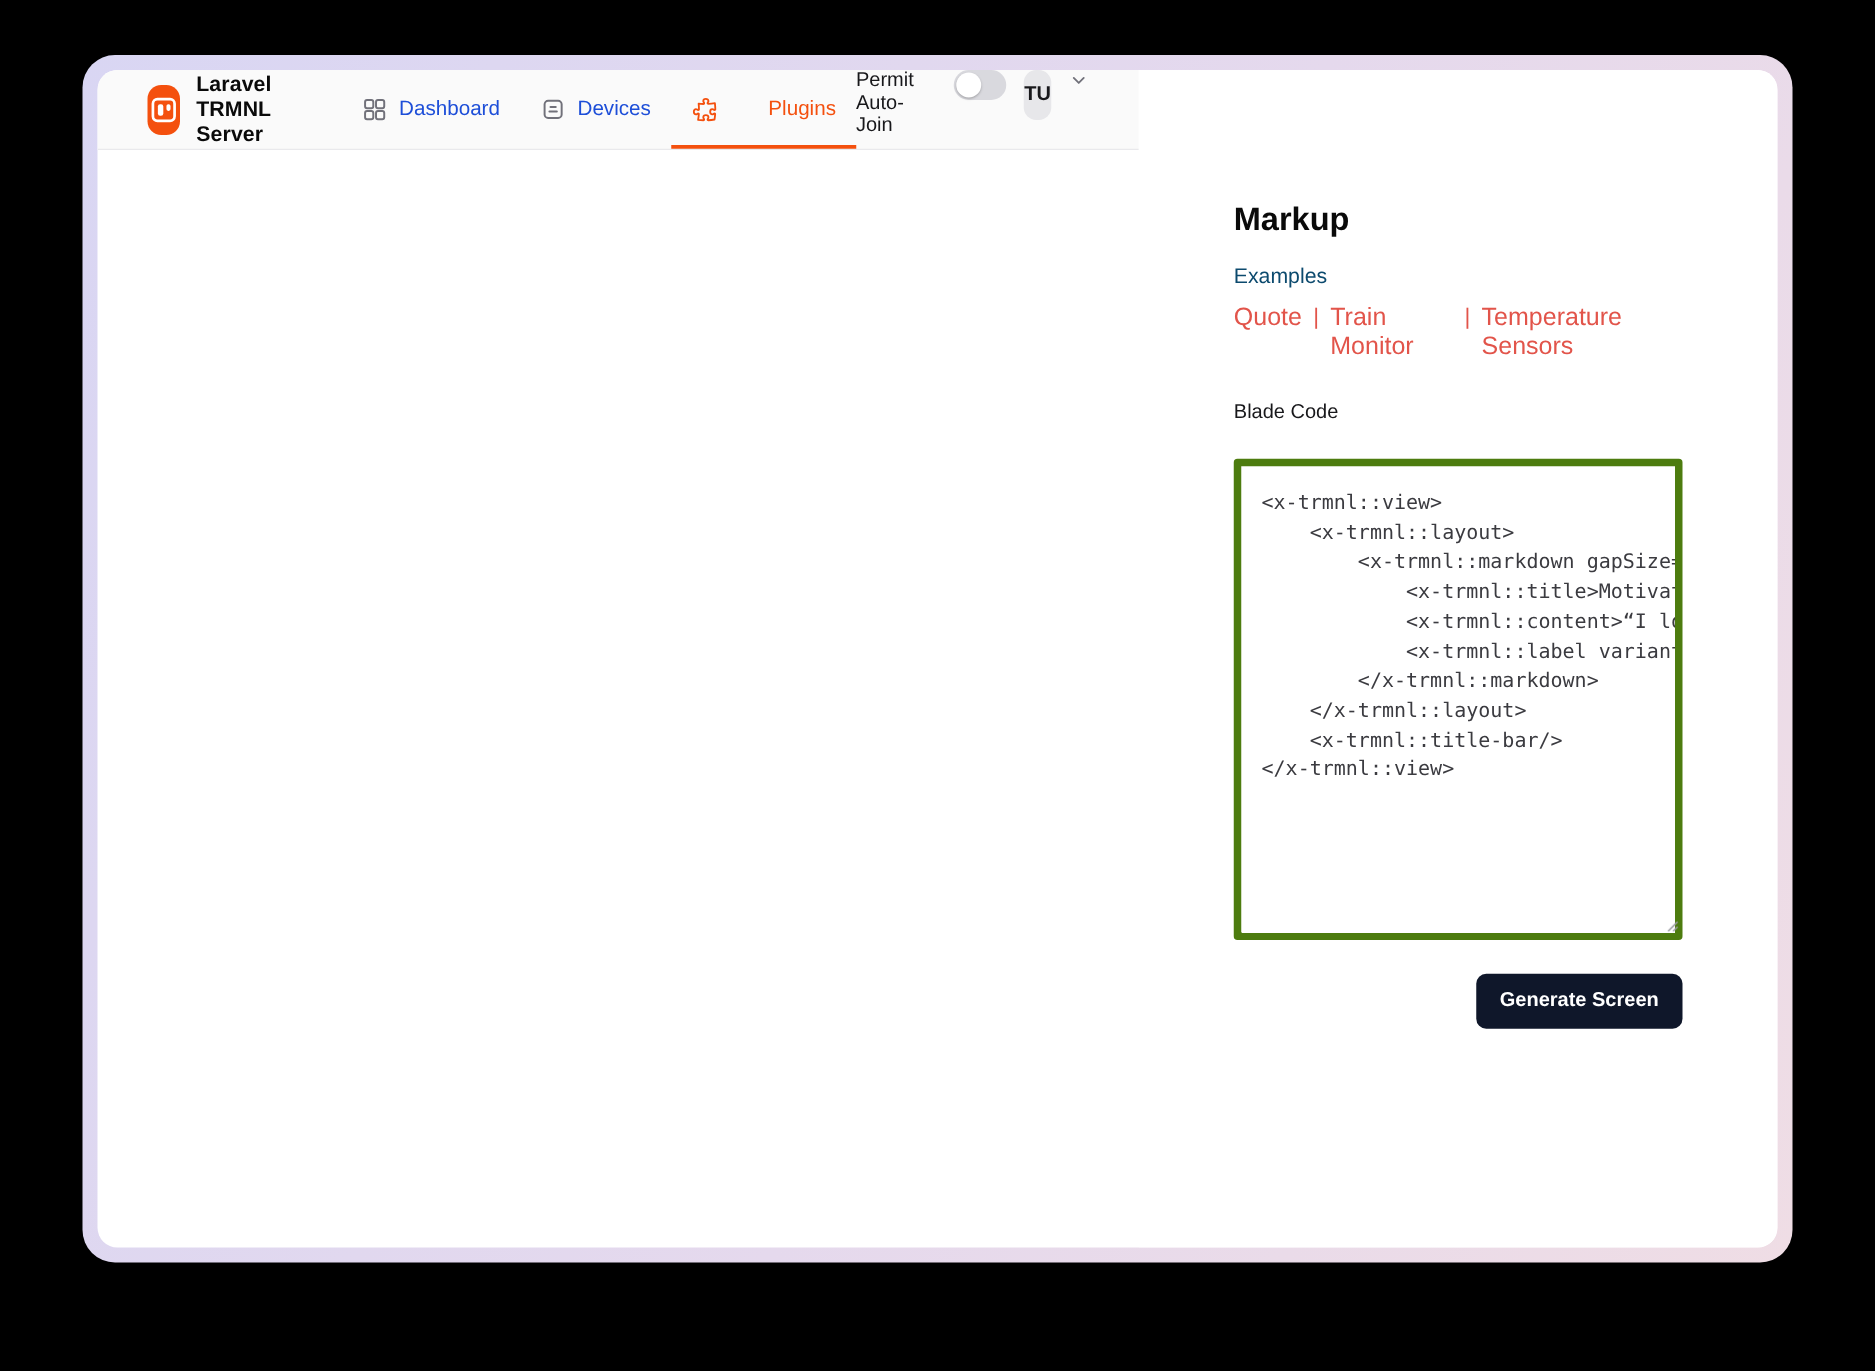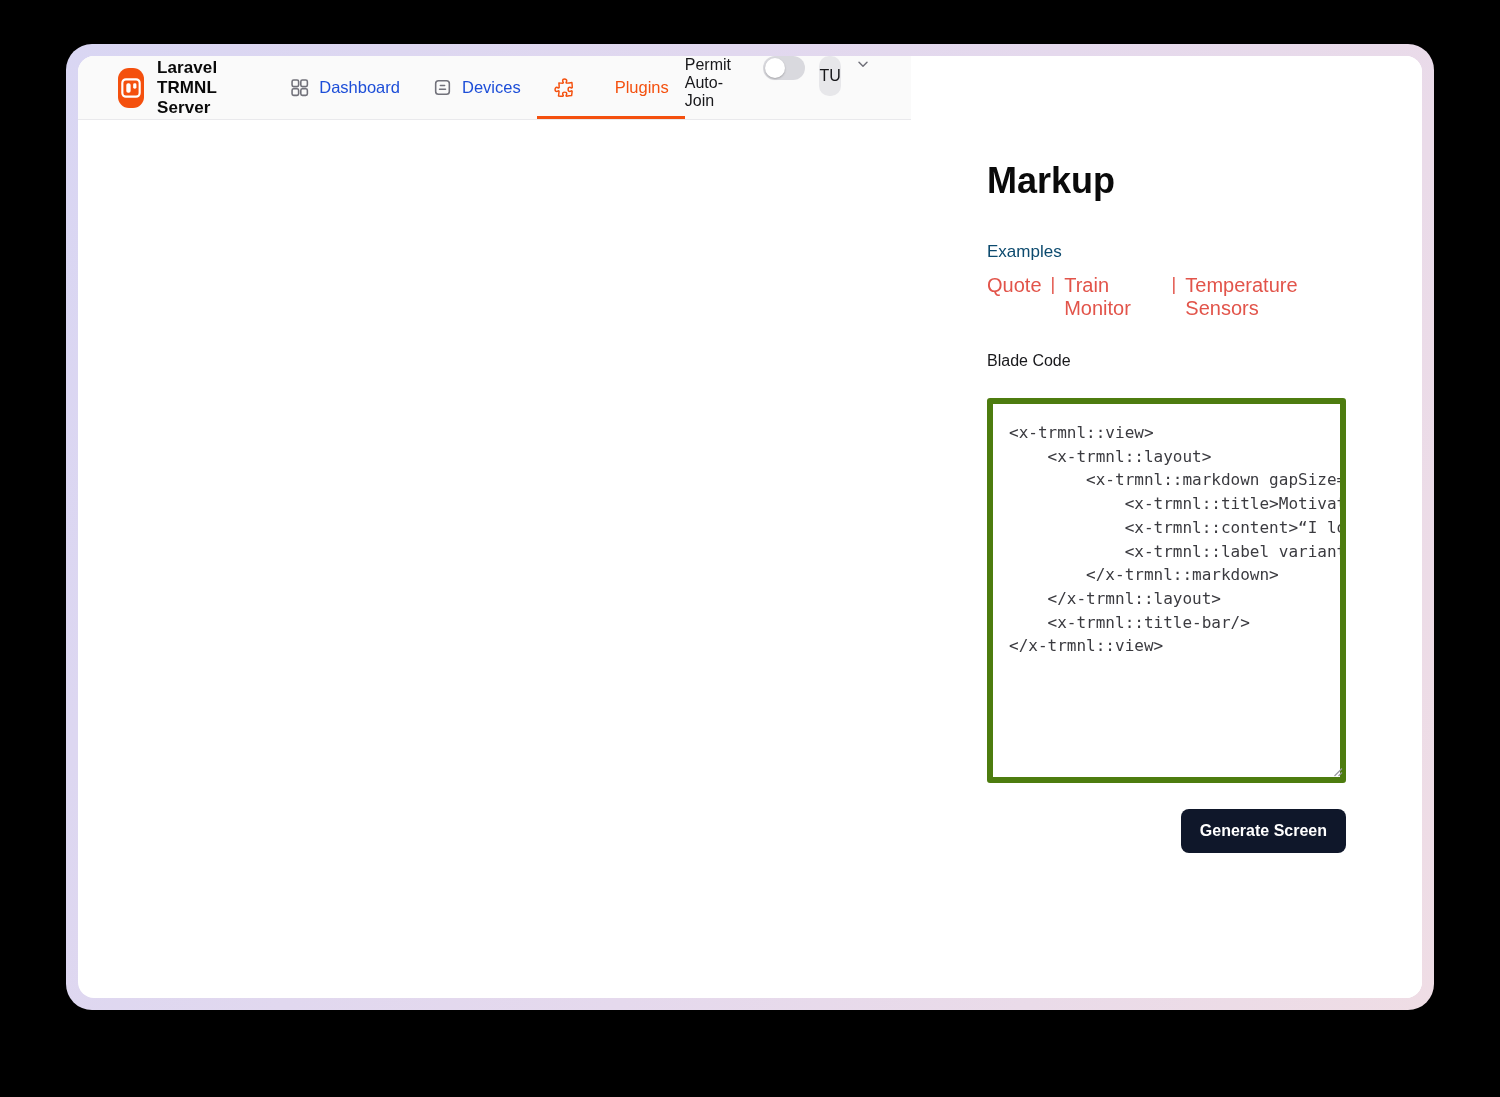--- a/index.html
+++ b/index.html
@@ -37,27 +37,27 @@
   .permit-label { font-size:16px; font-weight:500; color:#18181b; }
   .toggle {
     width:42px; height:24px; border-radius:12px; background:#d9d9de; position:relative; cursor:pointer; flex:0 0 auto;
   }
   .toggle .knob {
     position:absolute; left:2px; top:2px; width:20px; height:20px; border-radius:50%;
     background:#fff; box-shadow:0 1px 2px rgba(0,0,0,.25);
   }
   .avatar {
     width:40px; height:40px; border-radius:10px; background:#e7e7ea; color:#18181b;
-    display:flex; align-items:center; justify-content:center; font-size:16px; cursor:pointer;
+    display:flex; align-items:center; justify-content:center; font-size:16px; cursor:pointer;font-weight:bold;
   }
   .chevron { display:flex; align-items:center; cursor:pointer; }
 
   
   .main { flex:1; padding:104px 76px 0 76px; background:#fff; }
-  .page-title { font-size:36px; font-weight:700; color:#0a0a0a; margin-bottom:40px; }
+  .page-title { font-size:26px; font-weight:700; color:#0a0a0a; margin-bottom:20px; }
   .examples-label { font-size:17px; color:#0c4a6e; margin-bottom:12px; }
   .example-links { display:flex; gap:9px; font-size:20px; color:#e2544a; margin-bottom:32px; }
   .example-links a { color:#e2544a; text-decoration:none; cursor:pointer; }
   .link-sep { font-size:18px; }
   .field-label { font-size:16px; font-weight:500; color:#18181b; margin-bottom:28px; }
 
   .code-wrap { position:relative; }
   .code-area {
     width:100%; height:385px; border:6px solid #4d7c0f; border-radius:3px;
     padding:17px 16px; resize:none; outline:none; background:#fff;

